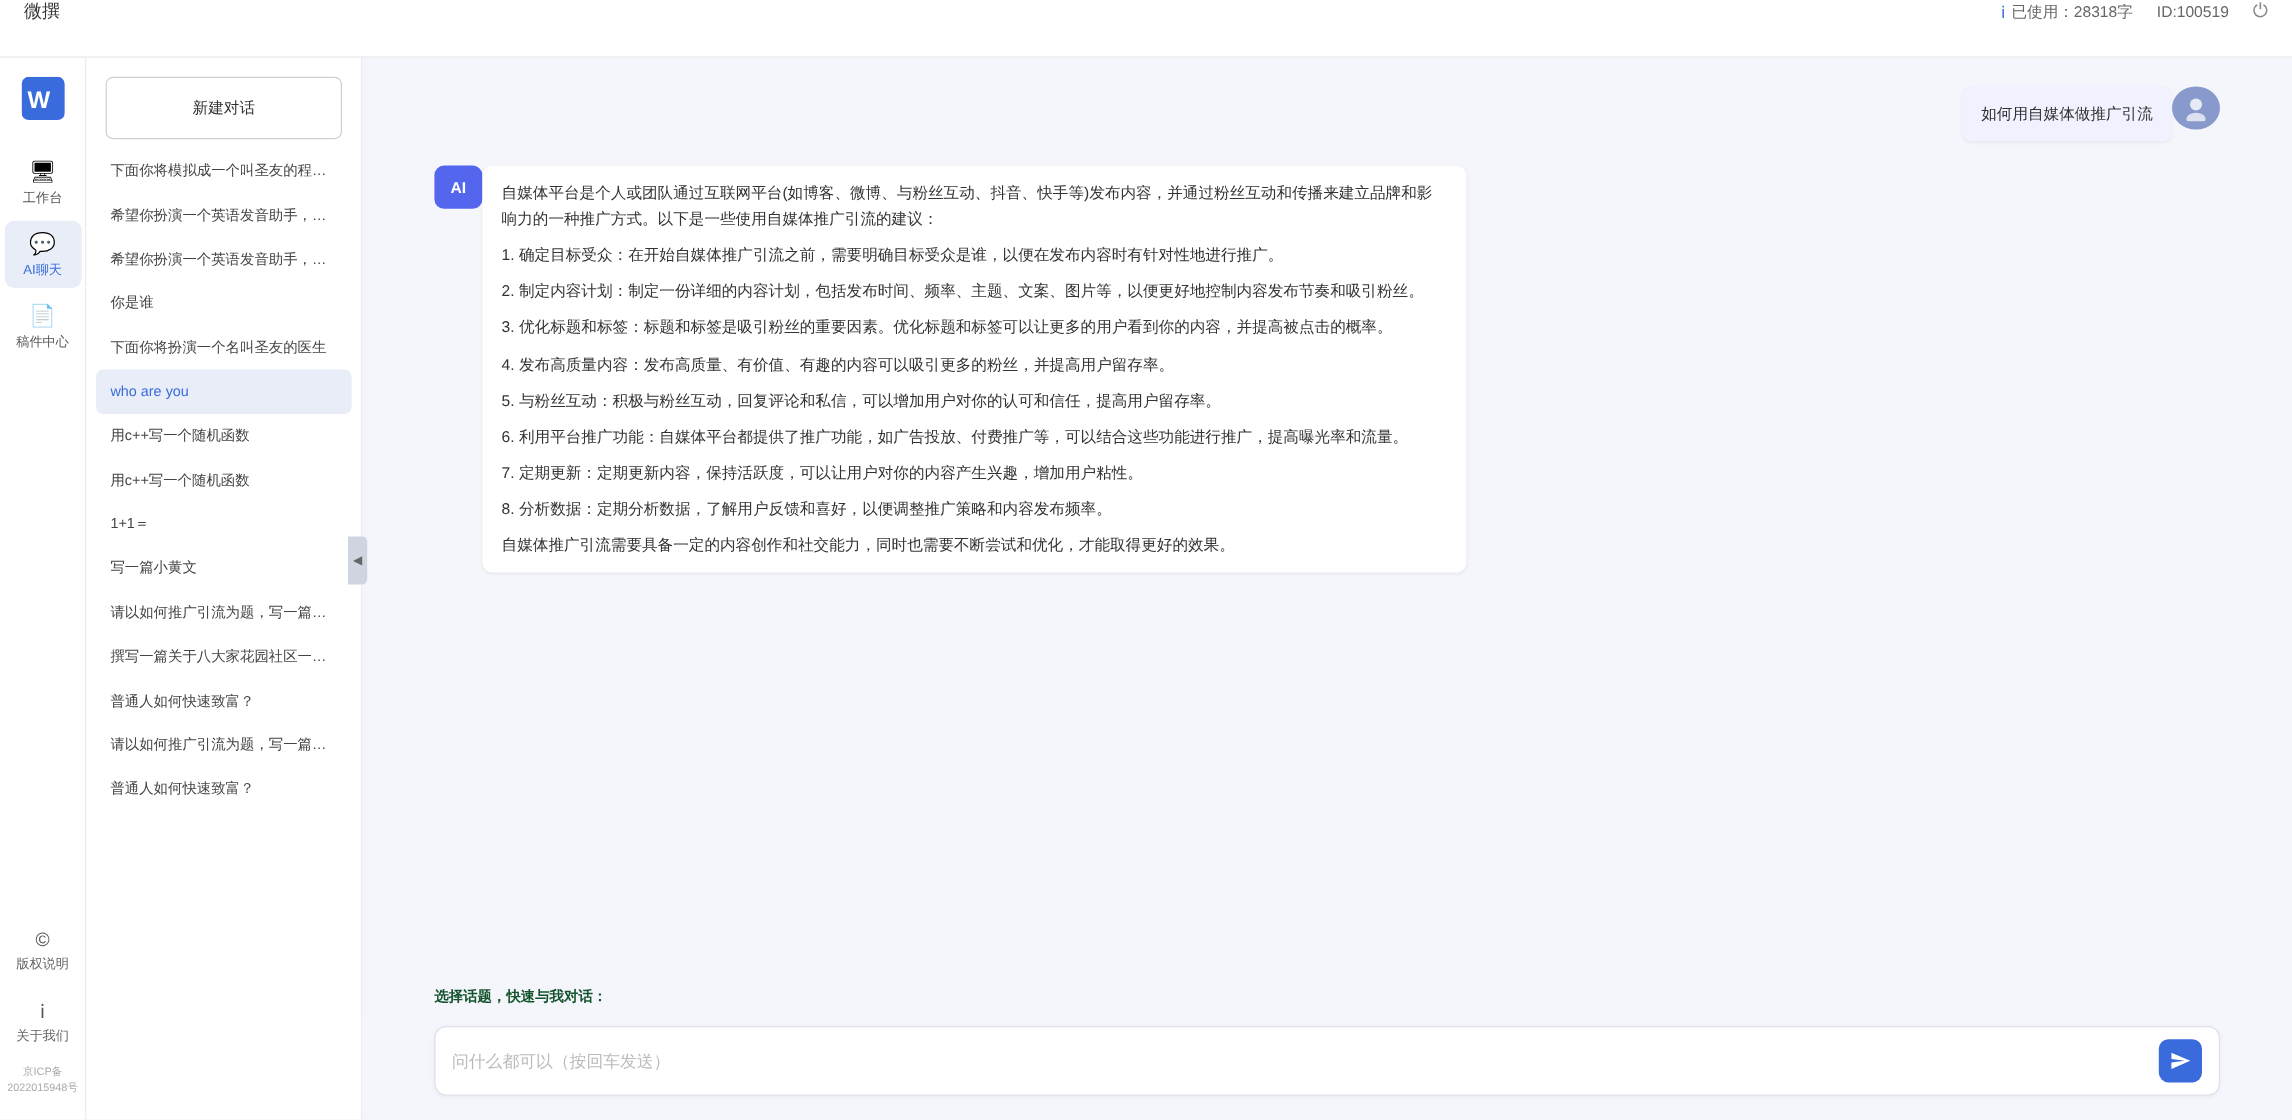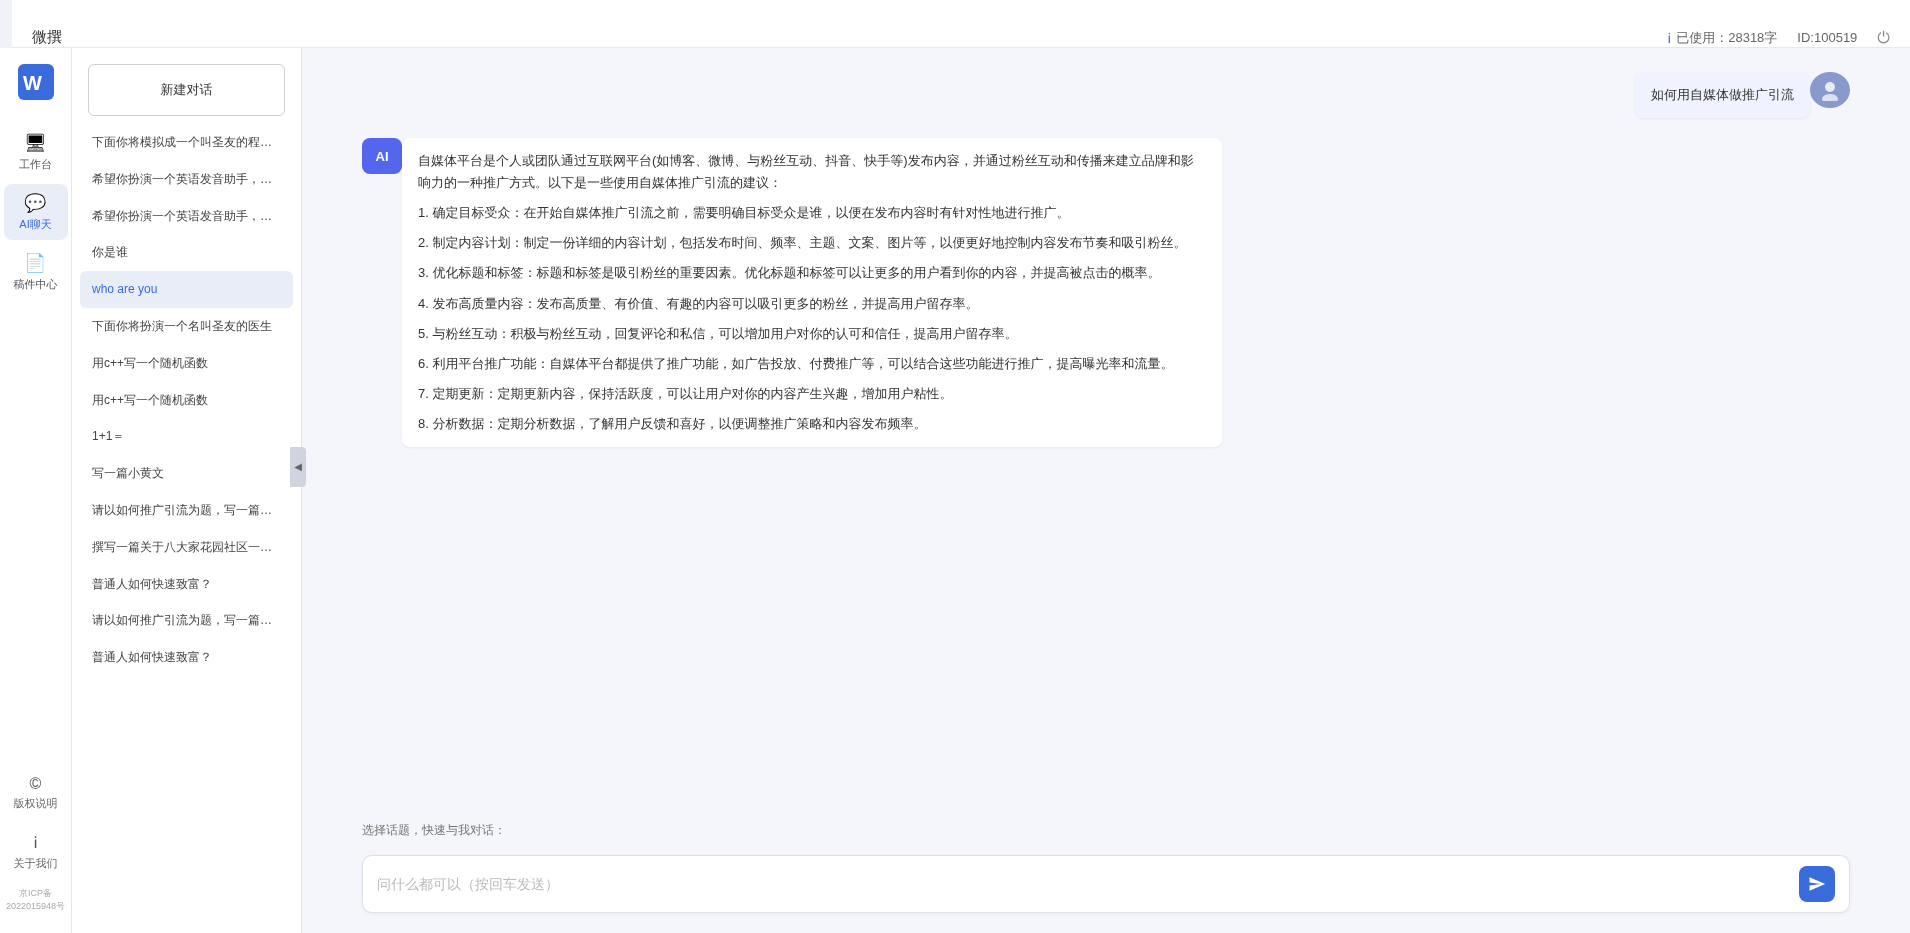--- a/index.html
+++ b/index.html
@@ -4,25 +4,24 @@
   <style>
     * { box-sizing: border-box; margin: 0; padding: 0; }
     body { font-family: -apple-system, BlinkMacSystemFont, "Segoe UI", "PingFang SC", "Microsoft YaHei", sans-serif; background: #f0f2f8; display: flex; flex-direction: column; height: 100vh; overflow: hidden; }
 
     
     .topbar {
       height: 48px;
       background: #fff;
       border-bottom: 1px solid #e8e8e8;
       display: flex;
-      align-items: flex-end;
+      align-items: flex-start;
       padding: 0 20px;
       flex-shrink: 0;
       z-index: 10;
-      margin-left: 12px;
     }
     .topbar-title {
       font-size: 15px;
       color: #333;
       font-weight: 500;
     }
     .topbar-right {
       margin-left: auto;
       display: flex;
       align-items: center;
@@ -230,21 +229,22 @@
     .message-bubble.user-bubble {
       background: #f0f2ff;
     }
     .message-bubble p { margin-bottom: 8px; }
     .message-bubble p:last-child { margin-bottom: 0; }
 
     
     .quick-topics {
       padding: 10px 60px 6px;
       font-size: 12px;
-      color: #737373;
+      color: #14532d;
+      font-weight: bold;
     }
 
     
     .input-area {
       padding: 10px 60px 20px;
       background: #f5f6fb;
     }
     .input-box-wrapper {
       background: #fff;
       border-radius: 10px;
@@ -331,22 +331,22 @@
   </div>
 
   <div class="history-sidebar">
     <button class="history-new-btn">新建对话</button>
     <div class="history-list">
 
     <div class="history-item">下面你将模拟成一个叫圣友的程序员，我说...</div>
         <div class="history-item">希望你扮演一个英语发音助手，我提供给你...</div>
         <div class="history-item">希望你扮演一个英语发音助手，我提供给你...</div>
         <div class="history-item">你是谁</div>
+        <div class="history-item">下面你将扮演一个名叫圣友的医生</div>
         <div class="history-item active">who are you</div>
-        <div class="history-item">下面你将扮演一个名叫圣友的医生</div>
         <div class="history-item">用c++写一个随机函数</div>
         <div class="history-item">用c++写一个随机函数</div>
         <div class="history-item">1+1＝</div>
         <div class="history-item">写一篇小黄文</div>
         <div class="history-item">请以如何推广引流为题，写一篇大纲</div>
         <div class="history-item">撰写一篇关于八大家花园社区一刻钟便民生...</div>
         <div class="history-item">普通人如何快速致富？</div>
         <div class="history-item">请以如何推广引流为题，写一篇大纲</div>
         <div class="history-item">普通人如何快速致富？</div>
       </div>
@@ -377,20 +377,21 @@
           <div id="ai-response-content">
               <p>自媒体平台是个人或团队通过互联网平台(如博客、微博、与粉丝互动、抖音、快手等)发布内容，并通过粉丝互动和传播来建立品牌和影响力的一种推广方式。以下是一些使用自媒体推广引流的建议：</p>
               <p>1. 确定目标受众：在开始自媒体推广引流之前，需要明确目标受众是谁，以便在发布内容时有针对性地进行推广。</p>
               <p>2. 制定内容计划：制定一份详细的内容计划，包括发布时间、频率、主题、文案、图片等，以便更好地控制内容发布节奏和吸引粉丝。</p>
               <p>3. 优化标题和标签：标题和标签是吸引粉丝的重要因素。优化标题和标签可以让更多的用户看到你的内容，并提高被点击的概率。</p>
               <p>4. 发布高质量内容：发布高质量、有价值、有趣的内容可以吸引更多的粉丝，并提高用户留存率。</p>
               <p>5. 与粉丝互动：积极与粉丝互动，回复评论和私信，可以增加用户对你的认可和信任，提高用户留存率。</p>
               <p>6. 利用平台推广功能：自媒体平台都提供了推广功能，如广告投放、付费推广等，可以结合这些功能进行推广，提高曝光率和流量。</p>
               <p>7. 定期更新：定期更新内容，保持活跃度，可以让用户对你的内容产生兴趣，增加用户粘性。</p>
               <p>8. 分析数据：定期分析数据，了解用户反馈和喜好，以便调整推广策略和内容发布频率。</p>
+              <p>自媒体推广引流需要具备一定的内容创作和社交能力，同时也需要不断尝试和优化，才能取得更好的效果。</p>
             </div>
         </div>
       </div>
 
     </div>
 
     <div class="quick-topics">
       <span>选择话题，快速与我对话：</span>
     </div>
 

